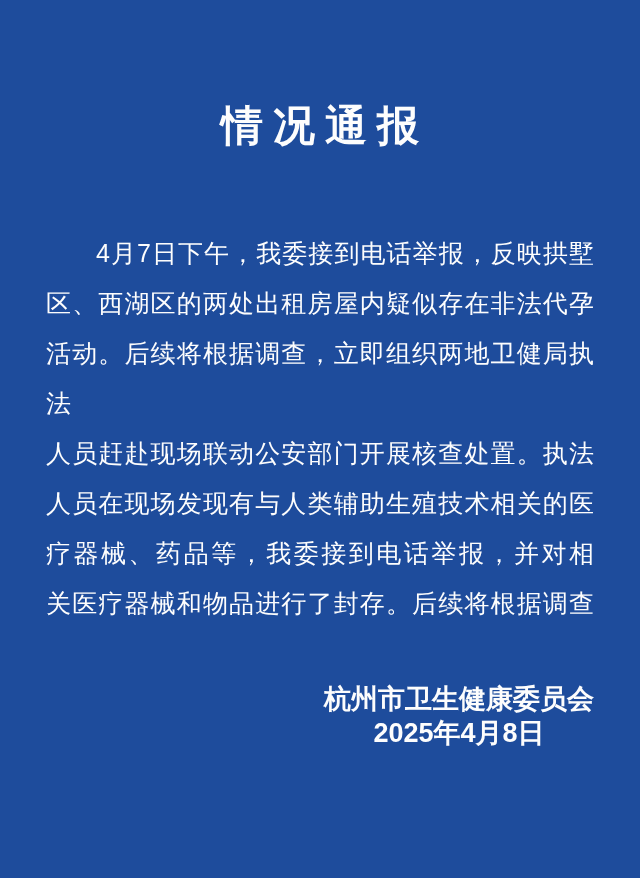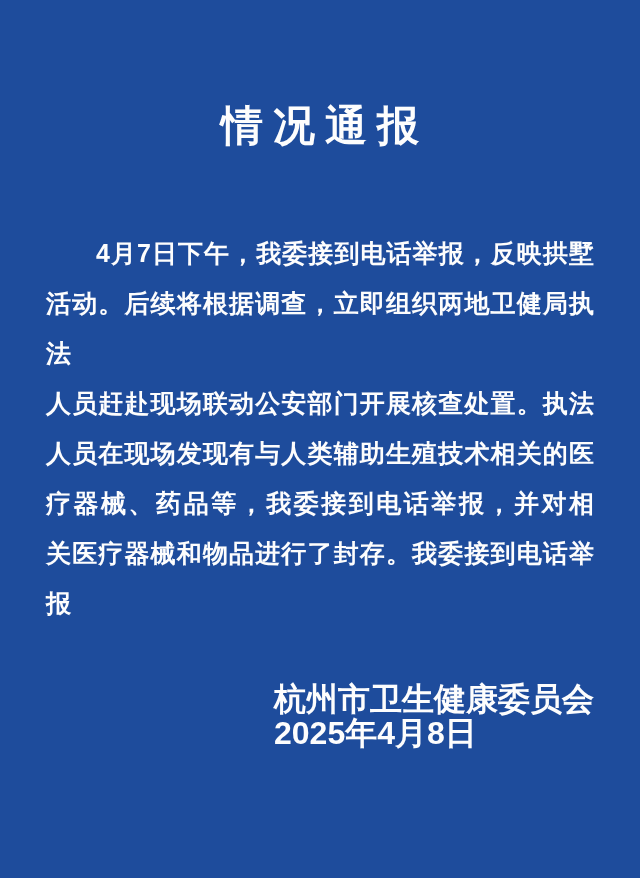--- a/index.html
+++ b/index.html
@@ -23,58 +23,60 @@
     font-size: 42px;
     font-weight: 700;
     letter-spacing: 10px;
     text-indent: 10px; 
     line-height: 52px;
   }
   .body {
     margin-top: 76px;
     padding: 0 46px;
     font-size: 25px;
-    font-weight: 700;
+    font-weight: 400;
     line-height: 50px;
   }
   .line {
     text-align: justify;
     text-align-last: justify;
   }
   .line-first {
     text-indent: 2em;
   }
   .line-last {
     text-align: left;
     text-align-last: left;
   }
   .sign-block {
     margin: 54px 46px 0 auto;
     width: max-content;
-    font-size: 32px;
+    text-align: center;
+    font-size: 27px;
     font-weight: 600;
     line-height: 34px;
   }
   .date {
   }
 </style>
 </head>
 <body>
 
 <div class="notice">
 
   <h1 class="title">情况通报</h1>
 
   <div class="body">
     <div class="line line-first">4月7日下午，我委接到电话举报，反映拱墅</div>
+    <div class="line">区、西湖区的两处出租房屋内疑似存在非法代孕</div>
     <div class="line">活动。后续将根据调查，立即组织两地卫健局执法</div>
     <div class="line">人员赶赴现场联动公安部门开展核查处置。执法</div>
     <div class="line">人员在现场发现有与人类辅助生殖技术相关的医</div>
     <div class="line">疗器械、药品等，我委接到电话举报，并对相</div>
-    <div class="line">关医疗器械和物品进行了封存。我委接到电话举报</div>
+    <div class="line">关医疗器械和物品进行了封存。后续将根据调查</div>
   </div>
 
   <div class="sign-block">
     <div class="signature">杭州市卫生健康委员会</div>
     <div class="date">2025年4月8日</div>
   </div>
 
 </div>
 
 </body></html>

